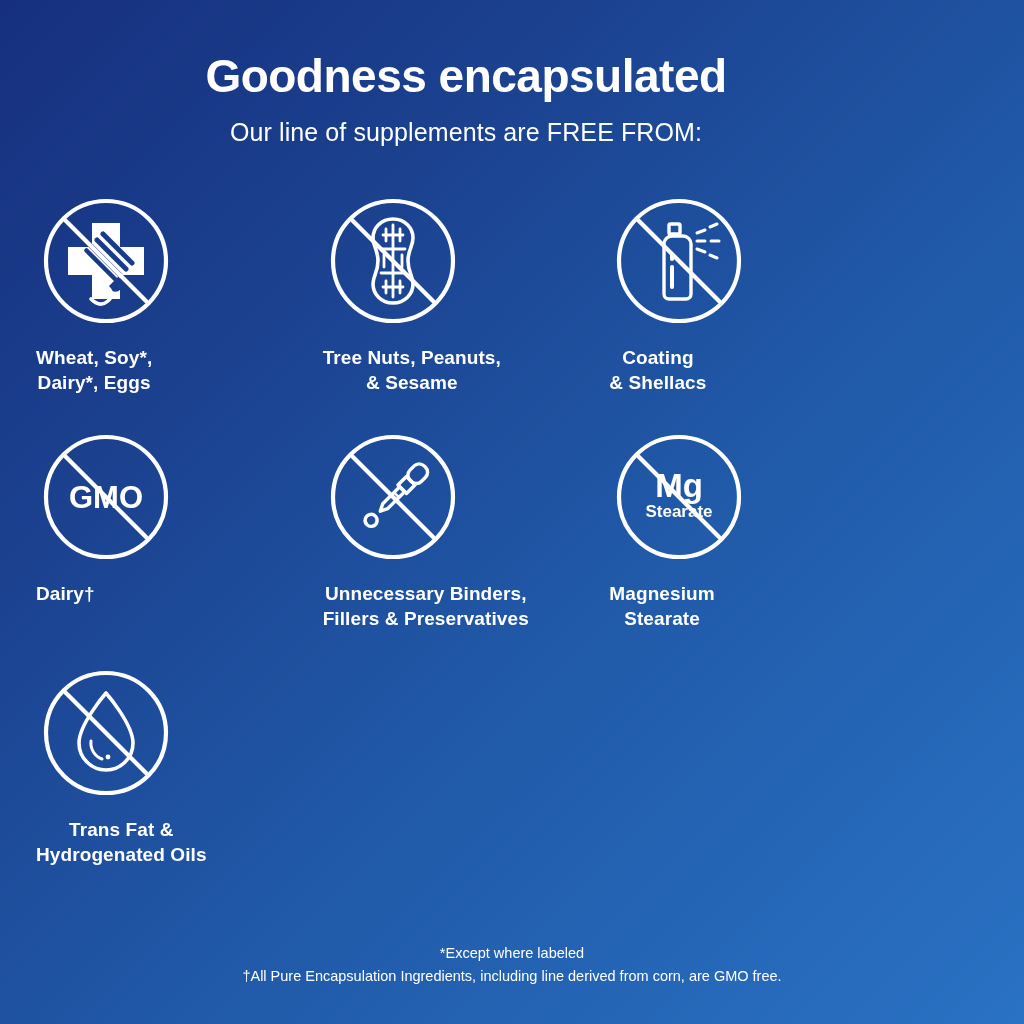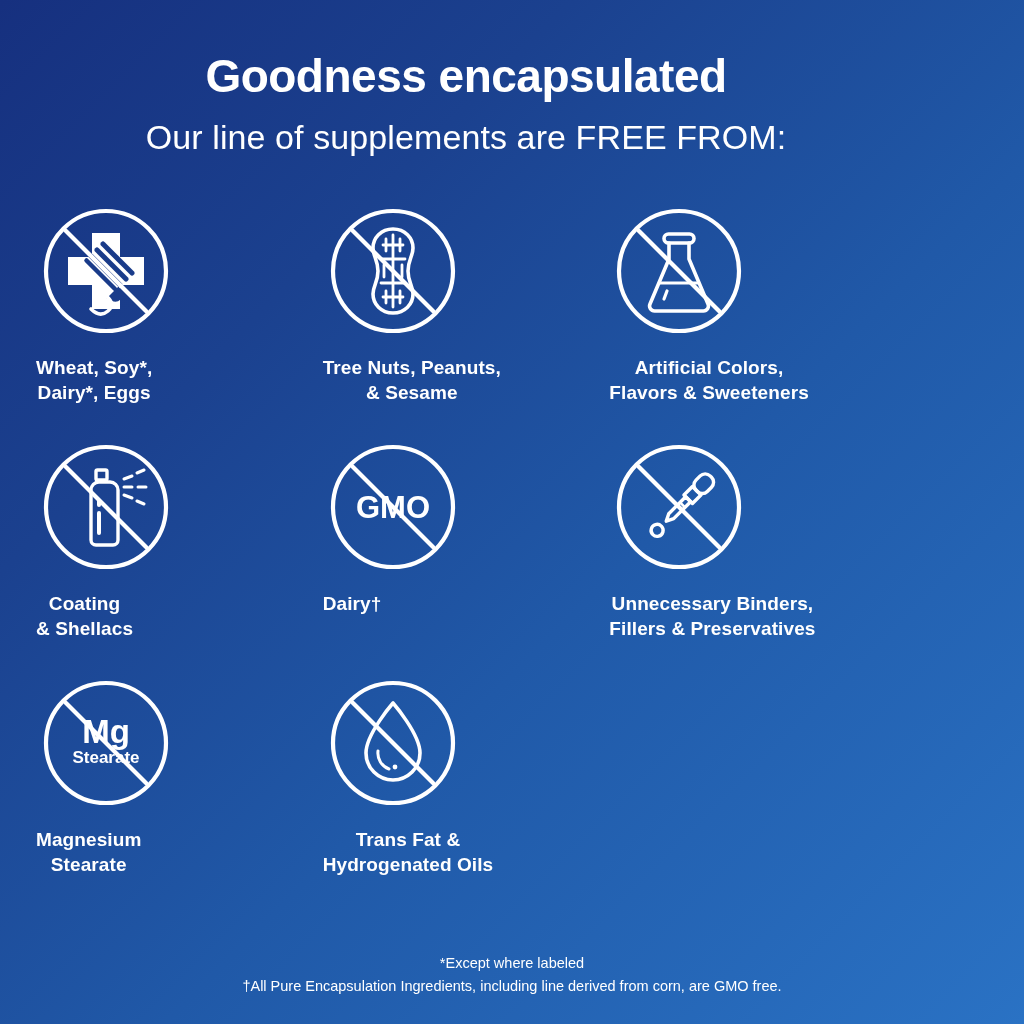--- a/index.html
+++ b/index.html
@@ -11,41 +11,41 @@
     overflow:hidden;
     position:relative;
   }
   .page{width:932px;height:1024px;display:flex;flex-direction:column;align-items:center;}
 
   .headline{
     font-size:46px;font-weight:700;letter-spacing:-0.5px;
     margin-top:52px;line-height:1.05;text-align:center;
   }
   .subhead{
-    font-size:34px;font-weight:400;margin-top:18px;text-align:left;letter-spacing:0.1px;
+    font-size:25px;font-weight:400;margin-top:18px;text-align:left;letter-spacing:0.1px;
   }
 
   .grid{
     margin-top:44px;
     width:860px;
     display:grid;
     grid-template-columns:repeat(3,1fr);
     grid-template-rows:repeat(3,236px);
     justify-items:center;
   }
   .cell{display:flex;flex-direction:column;align-items:flex-start;width:100%;}
   .badge{width:140px;height:140px;position:relative;}
   .badge svg{display:block;width:140px;height:140px;overflow:visible;}
   .cap{
     margin-top:14px;font-size:19px;font-weight:700;line-height:1.32;
     text-align:center;white-space:pre-line;letter-spacing:0.1px;
   }
 
   .footnotes{
-    position:absolute;left:0;right:0;bottom:26px;text-align:center;
+    position:absolute;left:0;right:0;bottom:36px;text-align:center;
   }
   .fn{font-size:14.5px;font-weight:400;line-height:1.6;}
 
   .gmo-txt{font-family:"Liberation Sans",sans-serif;font-weight:700;font-size:31px;}
   .mg-txt{font-family:"Liberation Sans",sans-serif;font-weight:700;font-size:33px;}
   .st-txt{font-family:"Liberation Sans",sans-serif;font-weight:700;font-size:17px;}
 </style>
 </head>
 <body>
 
@@ -107,36 +107,20 @@
             <path d="M77 90 L77 102"></path>
           </g>
           <path d="M30 30 L110 110"></path>
         </svg>
       </div>
       <div class="cap">Tree Nuts, Peanuts,
 &amp; Sesame</div>
     </div>
 
 
-    <div class="cell">
-      <div class="badge">
-        <svg viewBox="0 0 140 140" fill="none" stroke="#fff" stroke-width="4.2" stroke-linecap="round" stroke-linejoin="round">
-          <circle cx="70" cy="70" r="60"></circle>
-          <g stroke-width="3.6">
-            <rect x="55" y="33" width="30" height="9" rx="4.5"></rect>
-            <path d="M60 42 L60 58 L41 103 a5 5 0 0 0 4.6 7 h48.8 a5 5 0 0 0 4.6 -7 L80 58 L80 42"></path>
-            <path d="M51 82 L89 82" stroke-width="3.2"></path>
-            <path d="M58 90 L55 98" stroke-width="3.2"></path>
-          </g>
-          <path d="M30 30 L110 110"></path>
-        </svg>
-      </div>
-      <div class="cap">Artificial Colors,
-Flavors &amp; Sweeteners</div>
-    </div>
 
     <div class="cell">
       <div class="badge">
         <svg viewBox="0 0 140 140" fill="none" stroke="#fff" stroke-width="4.2" stroke-linecap="round" stroke-linejoin="round">
           <circle cx="70" cy="70" r="60"></circle>
           <g stroke-width="3.4">
             <rect x="60" y="33" width="11" height="10" rx="1.5"></rect>
             <path d="M55 53 a8 8 0 0 1 8 -8 h11 a8 8 0 0 1 8 8 v50 a5 5 0 0 1 -5 5 H60 a5 5 0 0 1 -5 -5 z"></path>
             <path d="M63 64 L63 68" stroke-width="4"></path>
             <path d="M63 76 L63 96" stroke-width="4"></path>

